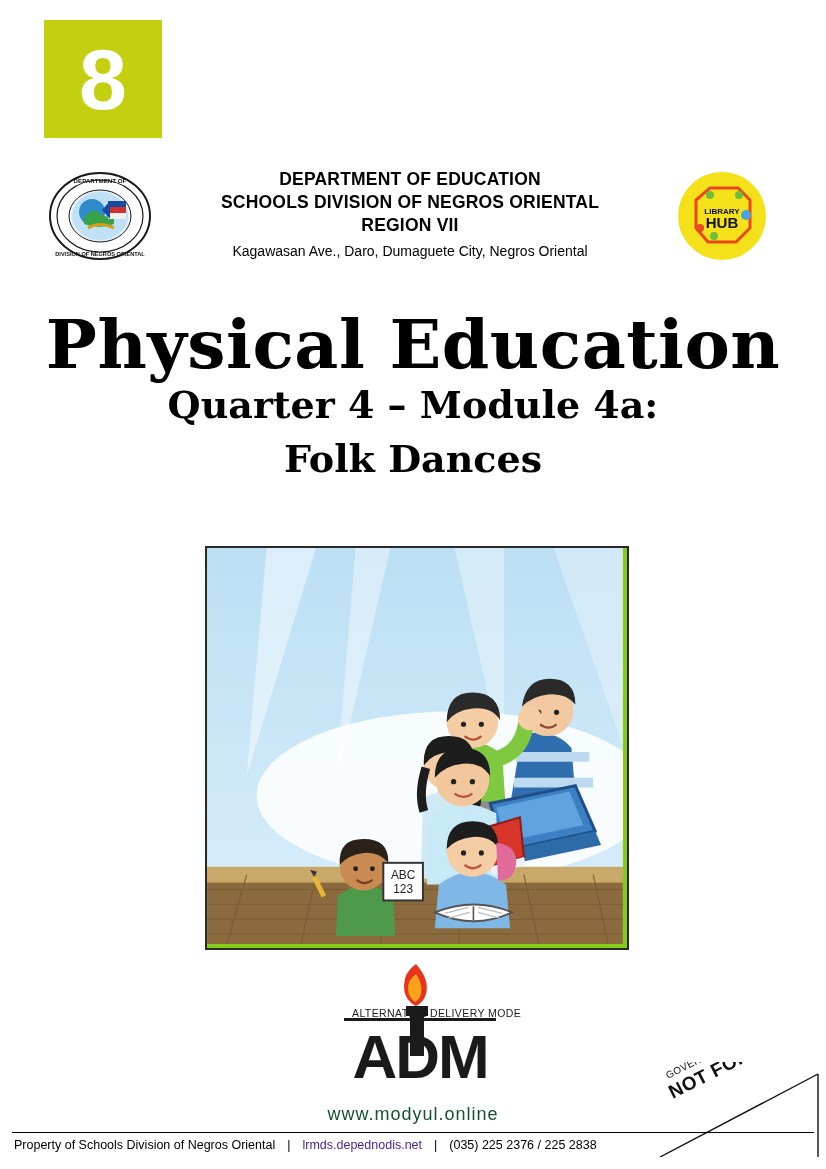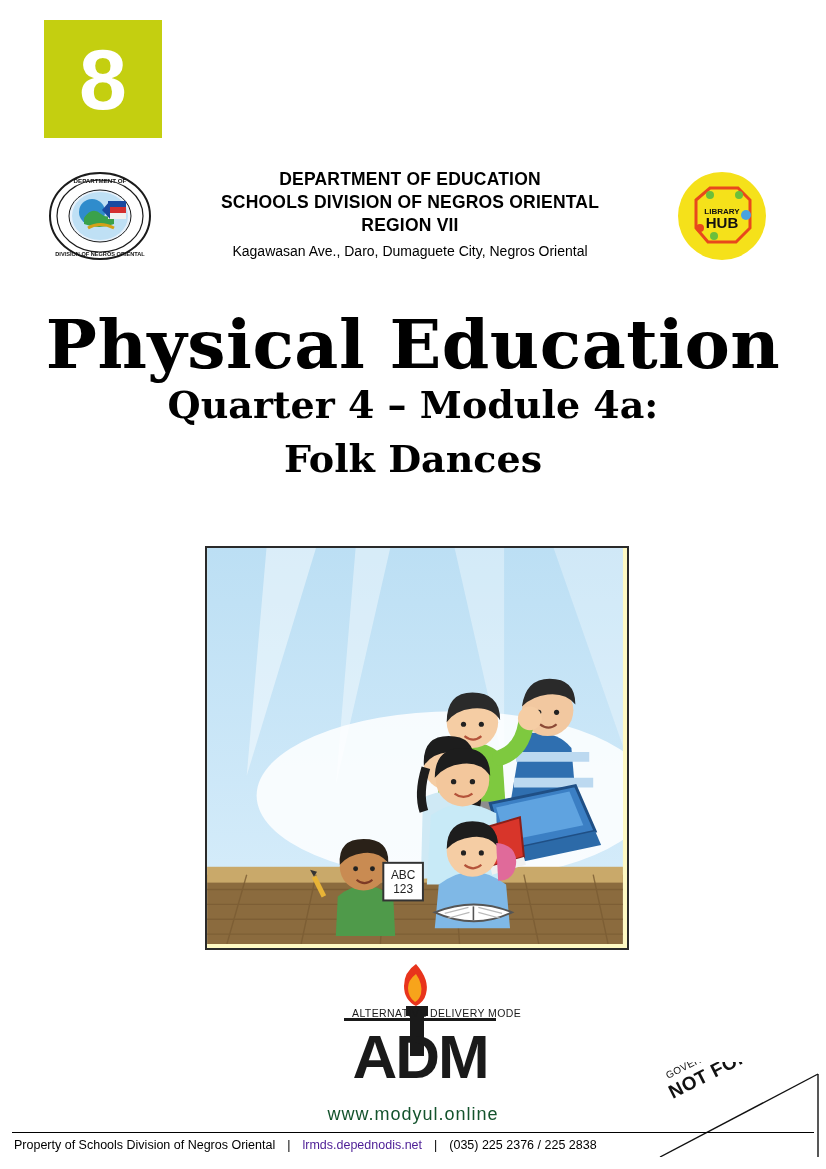--- a/index.html
+++ b/index.html
@@ -109,21 +109,21 @@
   }
 
   
   .cover-art {
     position: absolute;
     left: 205px;
     top: 546px;
     width: 420px;
     height: 400px;
     border: 2px solid #2a2a2a;
-    background: #fef9c3;
+    background: #84cc16;
     overflow: hidden;
   }
 
   
   .adm-logo {
     position: absolute;
     left: 320px;
     top: 960px;
     width: 200px;
     height: 130px;

